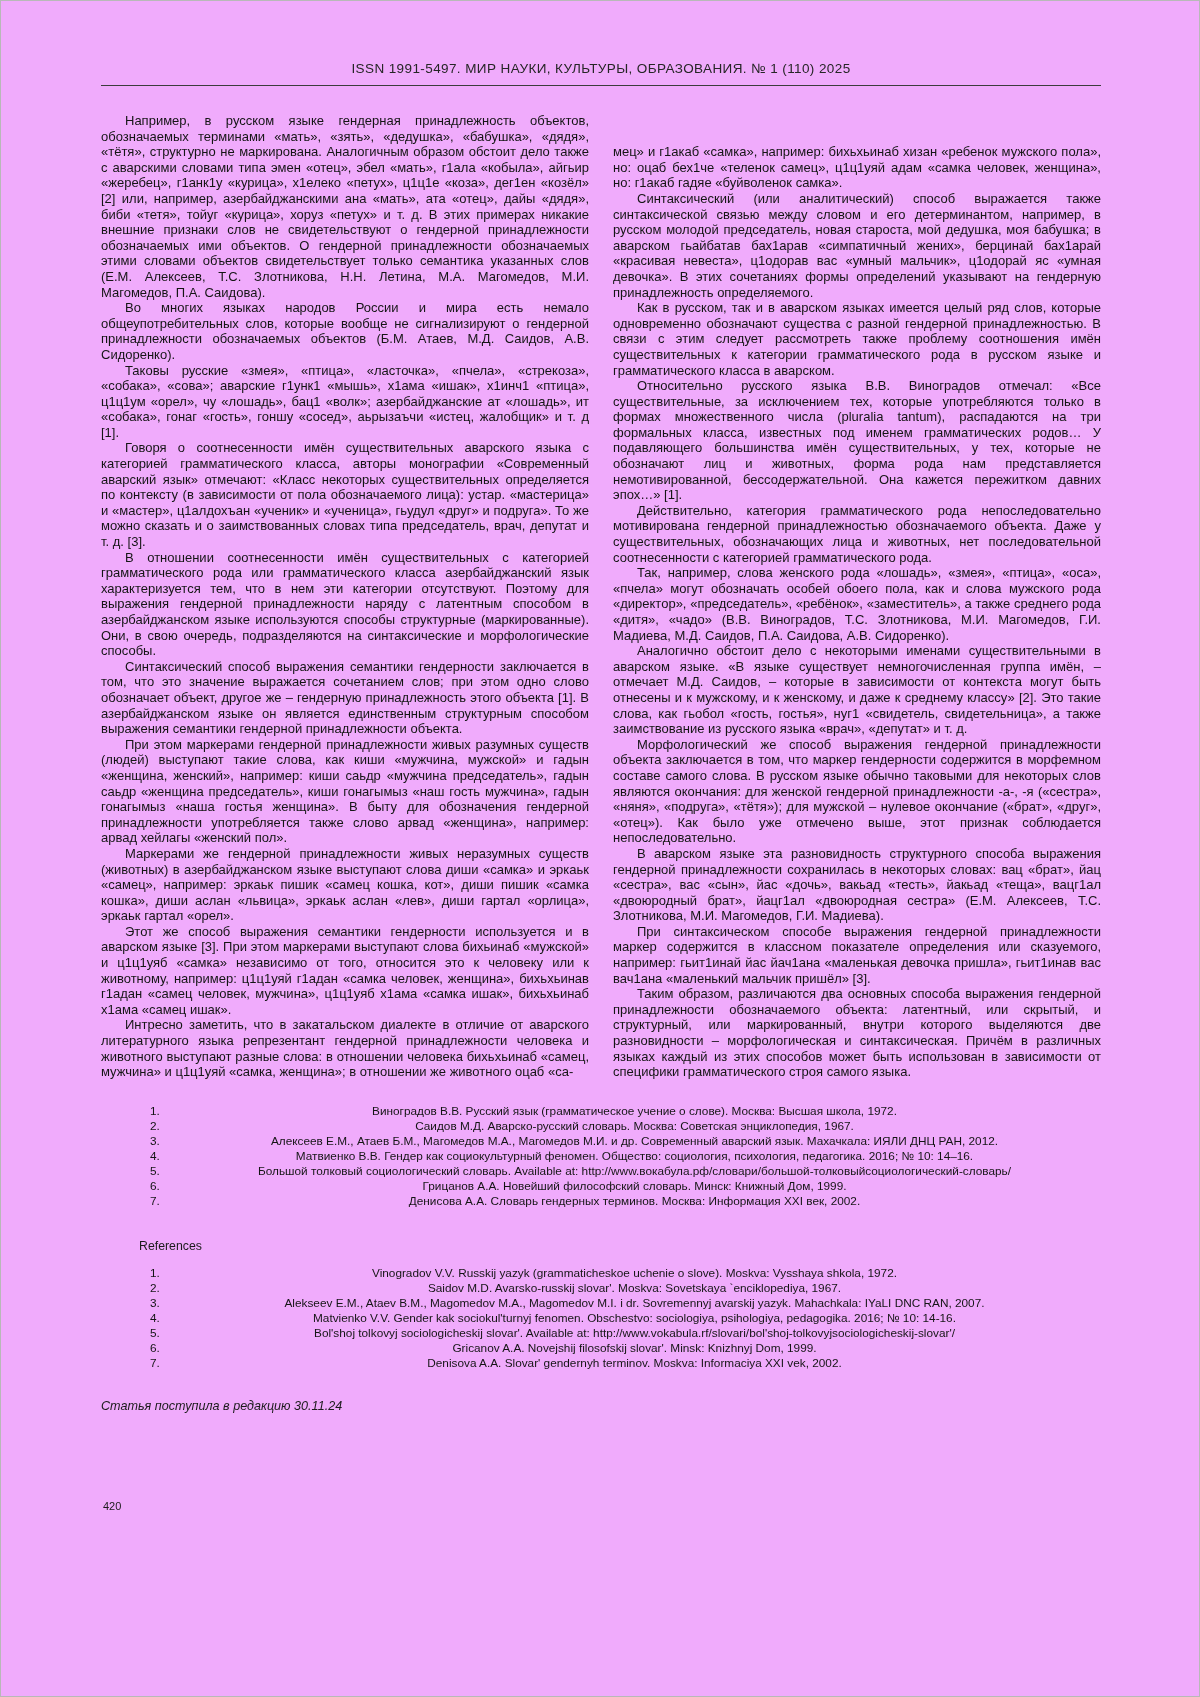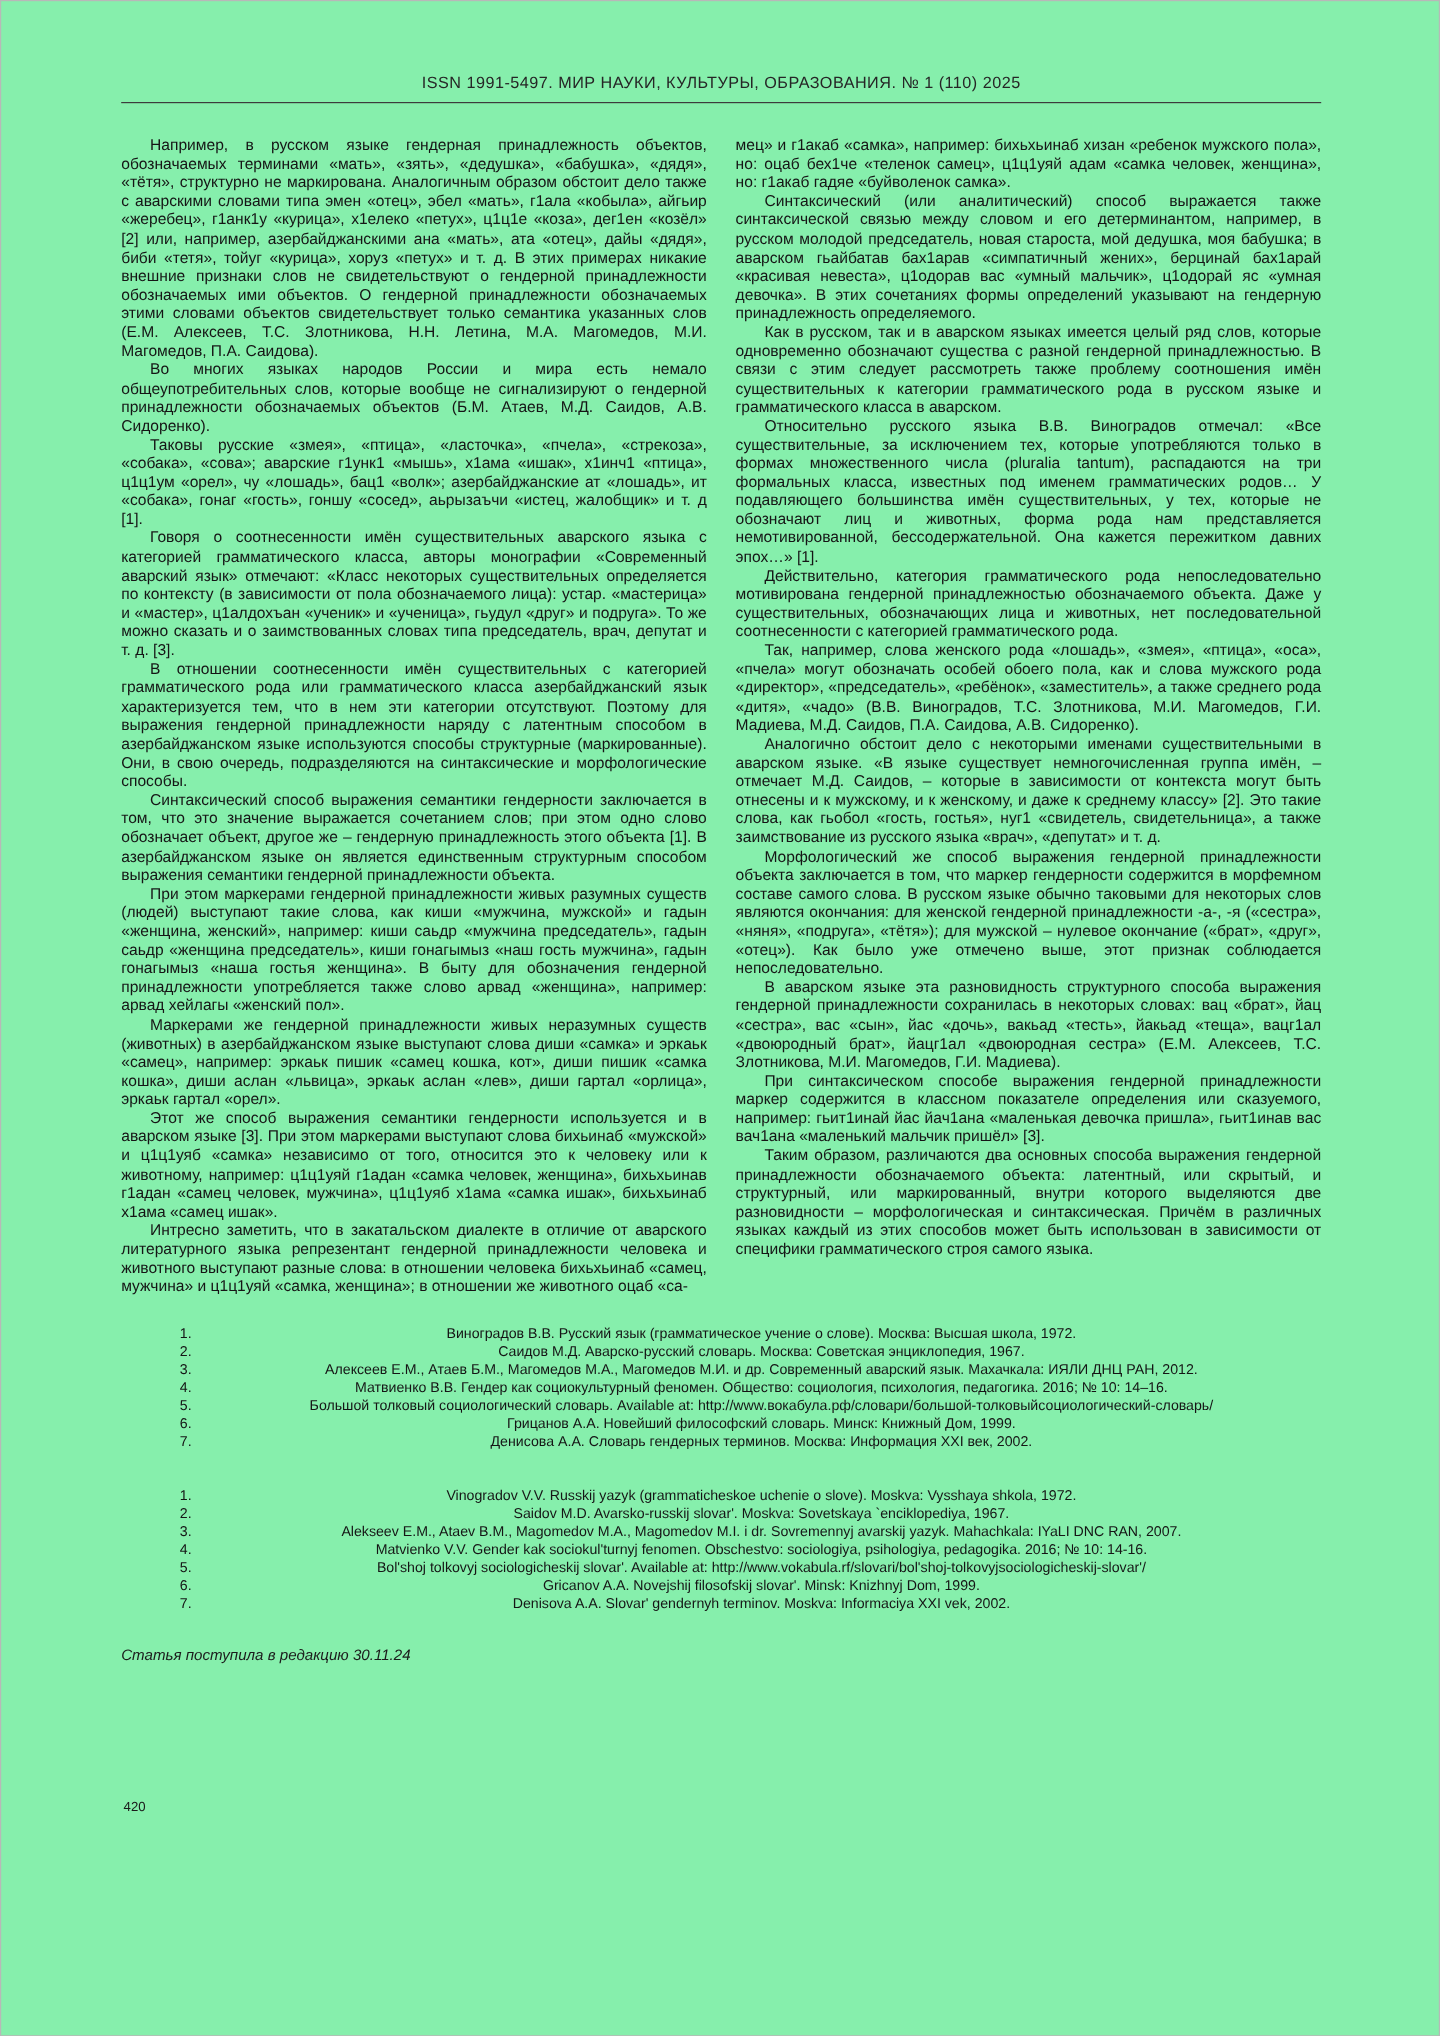--- a/index.html
+++ b/index.html
@@ -6,21 +6,21 @@
   body {
     background: #d8d8d8;
     font-family: "Liberation Sans", sans-serif;
     -webkit-font-smoothing: antialiased;
   }
   .page {
     position: relative;
     width: 1200px;
     height: 1697px;
     margin: 0 auto;
-    background: #86efac;
+    background: #f0abfc;
     border: 1px solid #b8b8b8;
     box-sizing: border-box;
     padding: 60px 98px 0 100px;
     color: #1b1b1b;
     overflow: hidden;
   }
   
   .header { text-align: center; }
   .journal-line {
     font-size: 13.5px;
@@ -32,20 +32,21 @@
   .header-rule {
     border-bottom: 1.6px solid #3c3c3c;
     height: 0;
   }
   
   .body-columns {
     display: flex;
     gap: 24px;
     margin-top: 27px;
     text-align: justify;
+    align-items: flex-end;
   }
   .column {
     flex: 1 1 0;
     min-width: 0;
     font-size: 13px;
     line-height: 15.6px;
     color: #151515;
   }
   .column .para { margin: 0; text-indent: 24px; }
   .column .para.no-indent { text-indent: 0; }
@@ -132,20 +133,21 @@
         <li>Саидов М.Д. Аварско-русский словарь. Москва: Советская энциклопедия, 1967.</li>
         <li>Алексеев Е.М., Атаев Б.М., Магомедов М.А., Магомедов М.И. и др. Современный аварский язык. Махачкала: ИЯЛИ ДНЦ РАН, 2012.</li>
         <li>Матвиенко В.В. Гендер как социокультурный феномен. Общество: социология, психология, педагогика. 2016; № 10: 14–16.</li>
         <li>Большой толковый социологический словарь. Available at: http://www.вокабула.рф/словари/большой-толковыйсоциологический-словарь/</li>
         <li>Грицанов А.А. Новейший философский словарь. Минск: Книжный Дом, 1999.</li>
         <li>Денисова А.А. Словарь гендерных терминов. Москва: Информация XXI век, 2002.</li>
       </ol>
   </section>
 
   <section class="biblio refs">
+    <div class="biblio-title">References</div>
     <ol>
         <li>Vinogradov V.V. Russkij yazyk (grammaticheskoe uchenie o slove). Moskva: Vysshaya shkola, 1972.</li>
         <li>Saidov M.D. Avarsko-russkij slovar'. Moskva: Sovetskaya `enciklopediya, 1967.</li>
         <li>Alekseev E.M., Ataev B.M., Magomedov M.A., Magomedov M.I. i dr. Sovremennyj avarskij yazyk. Mahachkala: IYaLI DNC RAN, 2007.</li>
         <li>Matvienko V.V. Gender kak sociokul'turnyj fenomen. Obschestvo: sociologiya, psihologiya, pedagogika. 2016; № 10: 14-16.</li>
         <li>Bol'shoj tolkovyj sociologicheskij slovar'. Available at: http://www.vokabula.rf/slovari/bol'shoj-tolkovyjsociologicheskij-slovar'/</li>
         <li>Gricanov A.A. Novejshij filosofskij slovar'. Minsk: Knizhnyj Dom, 1999.</li>
         <li>Denisova A.A. Slovar' gendernyh terminov. Moskva: Informaciya XXI vek, 2002.</li>
       </ol>
   </section>

